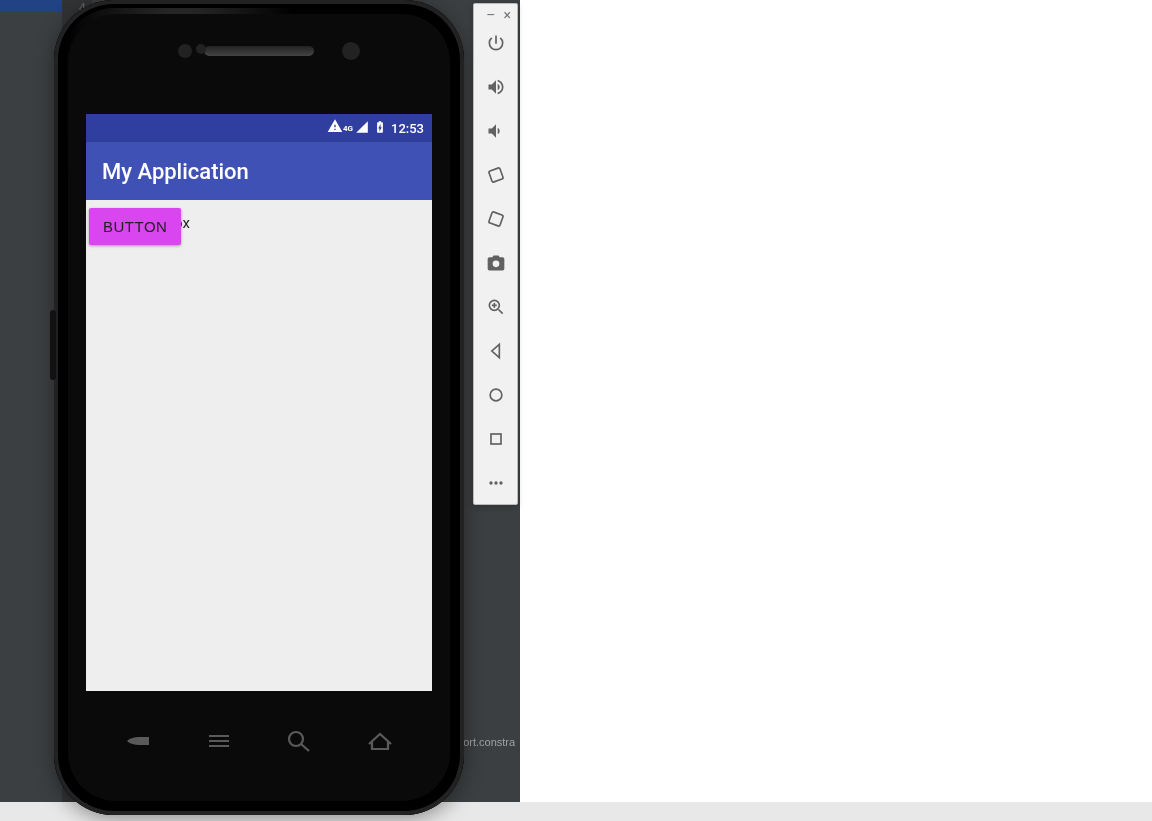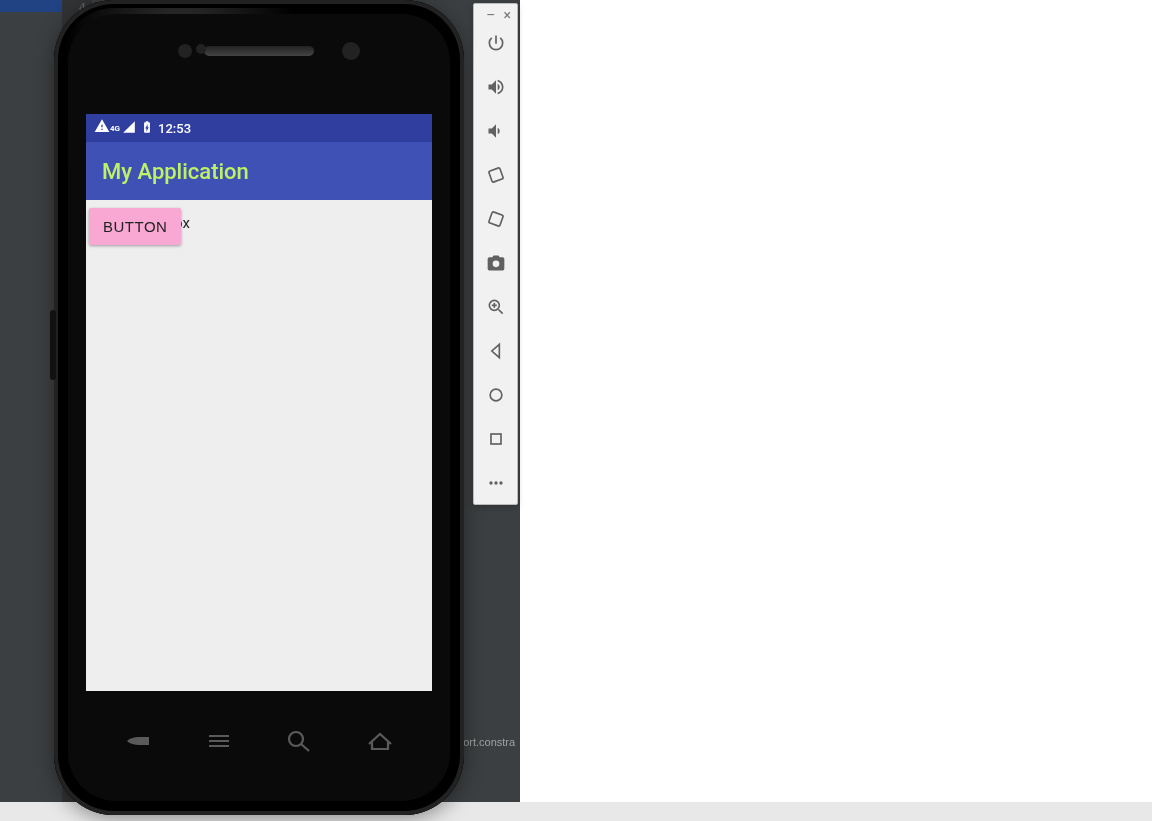--- a/index.html
+++ b/index.html
@@ -93,47 +93,47 @@
     top:100px; bottom:110px;
     background:#eeeeee;
     overflow:hidden;
   }
   .statusbar {
     height:28px;
     background:#303f9f;
     color:#fff;
     display:flex; align-items:center;
     padding:0 8px;
-    justify-content:flex-start;
+    justify-content:flex-end;
   }
   .status-right { display:flex; align-items:center; gap:4px; font-size:13px; font-weight:500;}
   .status-right svg { width:14px; height:14px; fill:#fff; }
   .status-4g { font-size:8px; font-weight:700; margin-right:-2px;}
   .appbar {
     height:58px;
     background:#3f51b5;
-    color:#bef264;
+    color:#ffffff;
     display:flex; align-items:center;
     padding:0 16px;
     font-size:22px;
     font-weight:500;
     box-shadow:0 2px 4px rgba(0,0,0,0.25);
   }
   .app-content {
     position:relative;
     background:#eeeeee;
     height:calc(100% - 86px);
   }
   .checkbox-text {
     position:absolute; left:88px; top:14px;
     font-size:15px; color:#222;
   }
   .android-btn {
     position:absolute; left:3px; top:8px;
-    background:#f9a8d4;
+    background:#d946ef;
     color:#222;
     font-size:15px; font-weight:500;
     letter-spacing:0.5px;
     padding:10px 14px;
     border:none;
     border-radius:2px;
     box-shadow:0 1px 3px rgba(0,0,0,0.35);
     text-transform:uppercase;
   }
 

